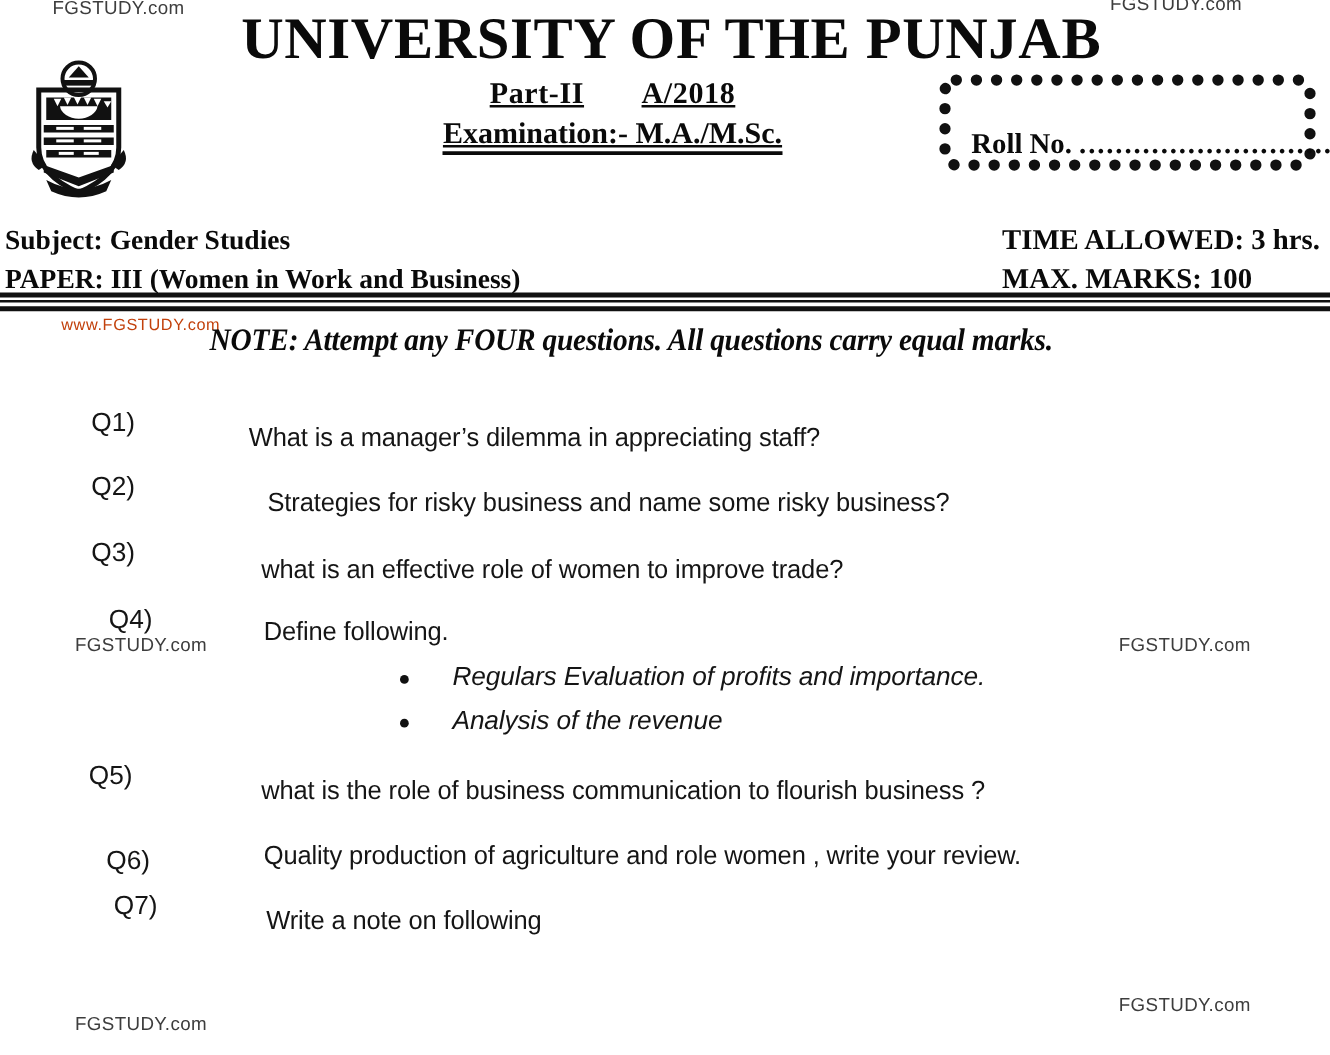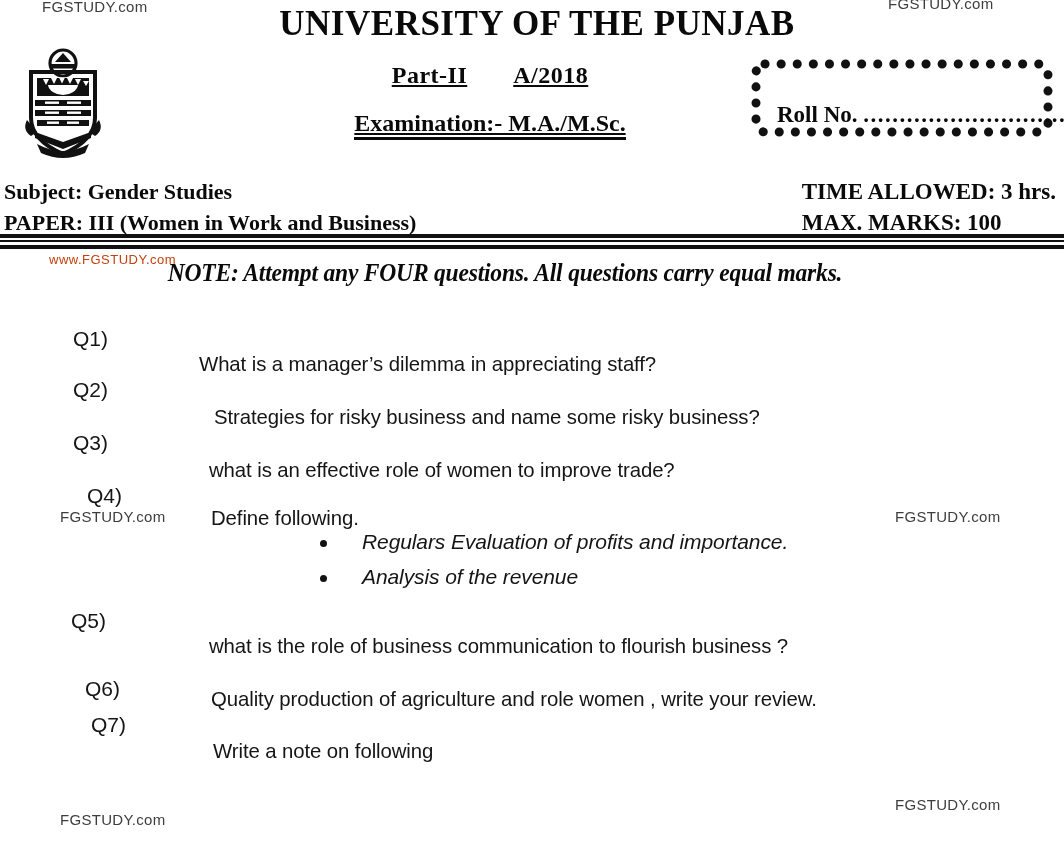--- a/index.html
+++ b/index.html
@@ -35,21 +35,21 @@
 
   
   .doc-title {
     position: absolute;
     left: 0;
     top: 4px;
     width: 1064px;
     text-align: center;
     font-family: "Liberation Serif", serif;
     font-weight: bold;
-    font-size: 35px;
+    font-size: 47px;
     letter-spacing: 0.5px;
     padding-left: 10px;
     box-sizing: border-box;
   }
 
   .crest {
     position: absolute;
     left: 15px;
     top: 48px;
     width: 96px;
@@ -67,21 +67,21 @@
   .part-line {
     font-weight: bold;
     font-size: 24px;
     letter-spacing: 0.5px;
     white-space: nowrap;
   }
   .part-line .gap { display: inline-block; width: 46px; }
   .exam-line {
     font-weight: bold;
     font-size: 24px;
-    margin-top: 21px;
+    margin-top: 5px;
     white-space: nowrap;
   }
   .exam-line span {
     border-bottom: 3px solid #0a0a0a;
     padding-bottom: 1px;
   }
 
   
   .rollbox {
     position: absolute;
@@ -162,21 +162,21 @@
   
   .qlist {
     position: absolute;
     left: 0;
     top: 325px;
     width: 1064px;
   }
   .qrow {
     position: relative;
     display: flex;
-    align-items: flex-end;
+    align-items: center;
     font-family: "Liberation Sans", sans-serif;
   }
   .qnum {
     position: absolute;
     width: 90px;
     text-align: right;
     font-size: 21px;
     font-family: "Liberation Sans", sans-serif;
     letter-spacing: 0px;
     color: #151515;

